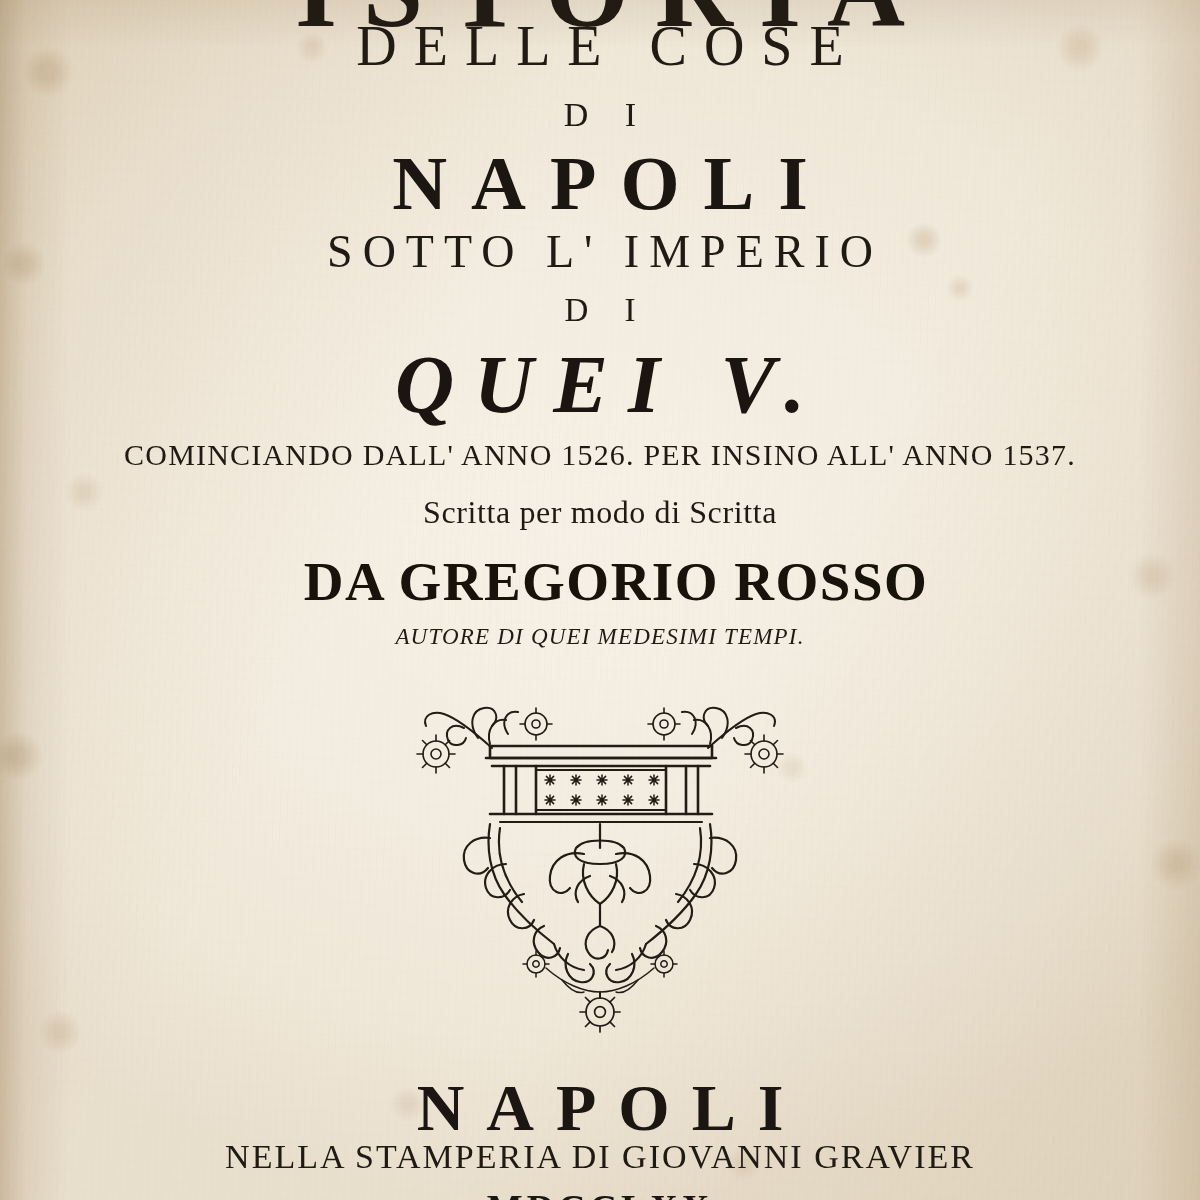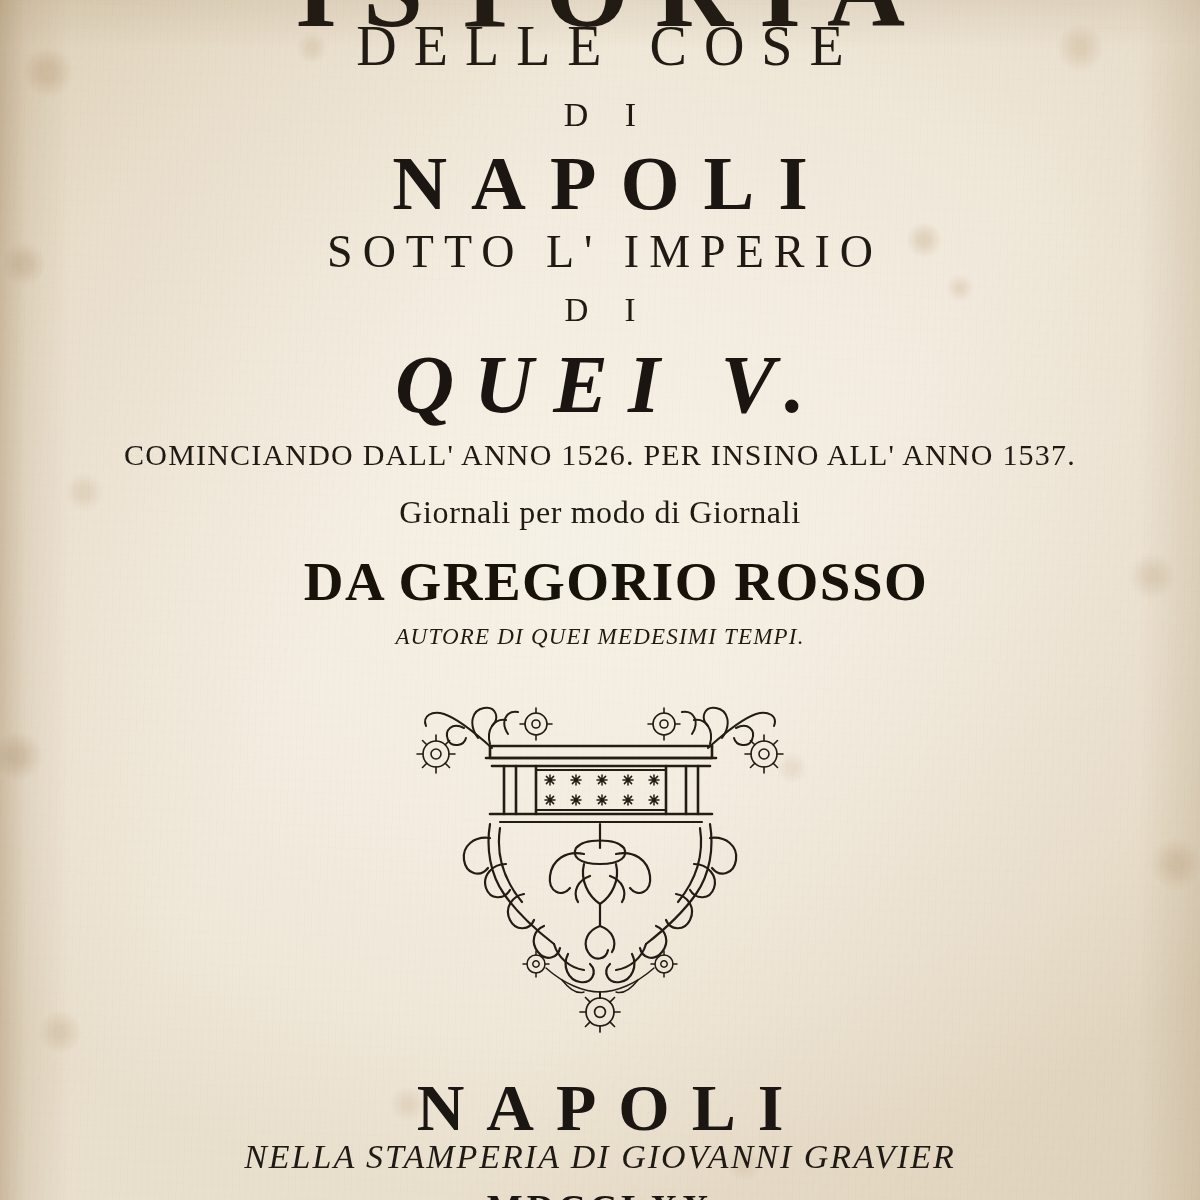--- a/index.html
+++ b/index.html
@@ -212,21 +212,20 @@
     left: 0;
     font-weight: 700;
     font-size: 38px;
     letter-spacing: 4px;
     color: #1c1610;
   }
 
   
   .smallcaps {
     font-variant: small-caps;
-    font-style: italic;
   }
 
   
   #ornament {
     position: absolute;
     left: 50%;
     top: 688px;
     transform: translateX(-50%);
     width: 520px;
     height: 360px;
@@ -257,21 +256,21 @@
     <span class="ln line-napoli1">NAPOLI</span>
 
     <span class="ln line-sotto">SOTTO L' IMPERIO</span>
 
     <span class="ln line-di2">D I</span>
 
     <span class="ln line-carlo">QUEI V.</span>
 
     <span class="ln line-cominciando">COMINCIANDO DALL' ANNO 1526. PER INSINO ALL' ANNO 1537.</span>
 
-    <span class="ln line-scritta">Giornali per modo di Giornali</span>
+    <span class="ln line-scritta">Scritta per modo di Scritta</span>
 
     <span class="ln line-autore-main">DA GREGORIO ROSSO</span>
 
     <span class="ln line-autore-sub">AUTORE DI QUEI MEDESIMI TEMPI.</span>
 
     <span class="ln line-napoli2">NAPOLI</span>
 
     <span class="ln line-stamperia smallcaps">NELLA STAMPERIA DI GIOVANNI GRAVIER</span>
 
     <span class="ln line-year">MDCCLXX</span>

